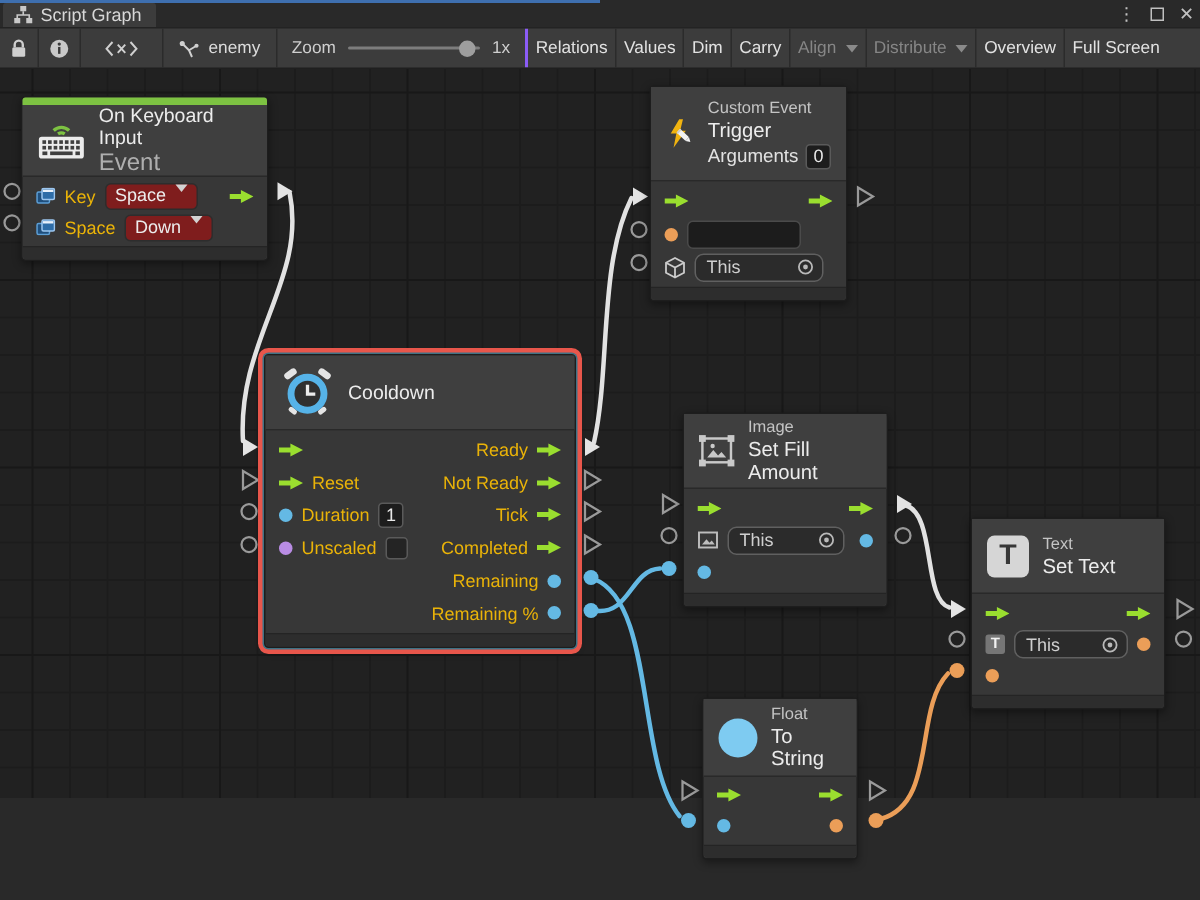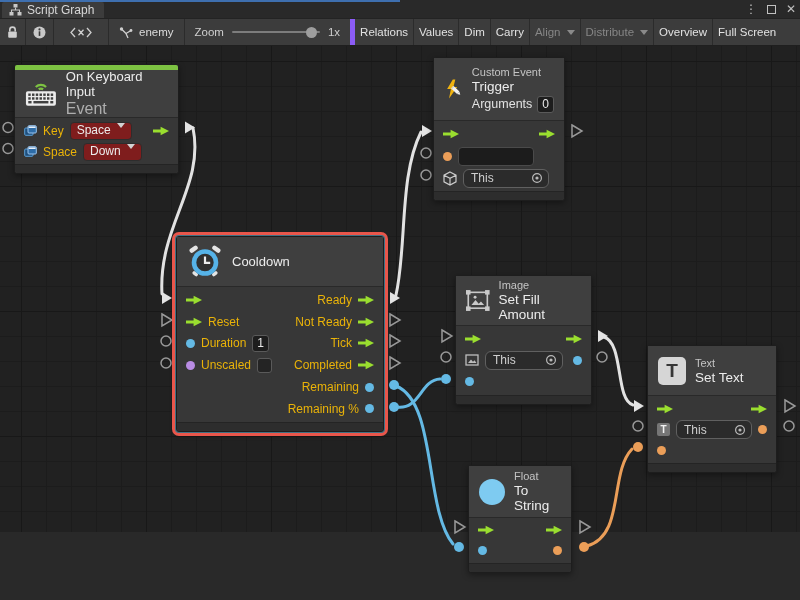--- a/index.html
+++ b/index.html
@@ -13,21 +13,21 @@
   .winctl .kebab{font-size:12px;letter-spacing:0;}
   .winctl .maxbox{width:9px;height:9px;border:1.5px solid #c0c0c0;}
   .winctl .closex{font-size:12px;}
   
   .toolbar{position:absolute;left:0;top:18px;width:800px;height:28px;background:#3c3c3c;border-top:1px solid #232323;border-bottom:1px solid #1f1f1f;display:flex;align-items:stretch;white-space:nowrap;overflow:hidden;}
   .tbtn{display:flex;align-items:center;justify-content:center;padding:0 5px;border-right:1px solid #2b2b2b;color:#e2e2e2;font-size:11.5px;gap:4px;}
   .tbtn.icon{padding:0 7px;}
   .tbtn.wide{padding:0 16px;}
   .tbtn.disabled{color:#868686;}
   .caret{width:0;height:0;border-left:4px solid transparent;border-right:4px solid transparent;border-top:5px solid #8a8a8a;margin-left:2px;}
-  .zoomgrp{display:flex;align-items:center;gap:8px;padding:0 10px;border-right:5px solid #8b5cf6;color:#cfcfcf;font-size:11.5px;justify-content:space-between;}
+  .zoomgrp{display:flex;align-items:center;gap:8px;padding:0 10px;border-right:2px solid #8b5cf6;color:#cfcfcf;font-size:11.5px;justify-content:space-between;}
   .slider{position:relative;width:88px;height:2px;background:#7d7d7d;border-radius:1px;}
   .shandle{position:absolute;right:3px;top:-4.5px;width:11px;height:11px;border-radius:50%;background:#9e9e9e;}
   .crumb{display:flex;align-items:center;gap:6px;padding:0 10px;color:#dcdcdc;font-size:11.5px;border-right:1px solid #2b2b2b;}
   
   .canvas{position:absolute;left:0;top:46px;width:800px;height:486px;background-color:#212121;
     background-image:
       linear-gradient(#181818 1px,transparent 1px),
       linear-gradient(90deg,#181818 1px,transparent 1px),
       linear-gradient(#1c1c1c 1px,transparent 1px),
       linear-gradient(90deg,#1c1c1c 1px,transparent 1px);

